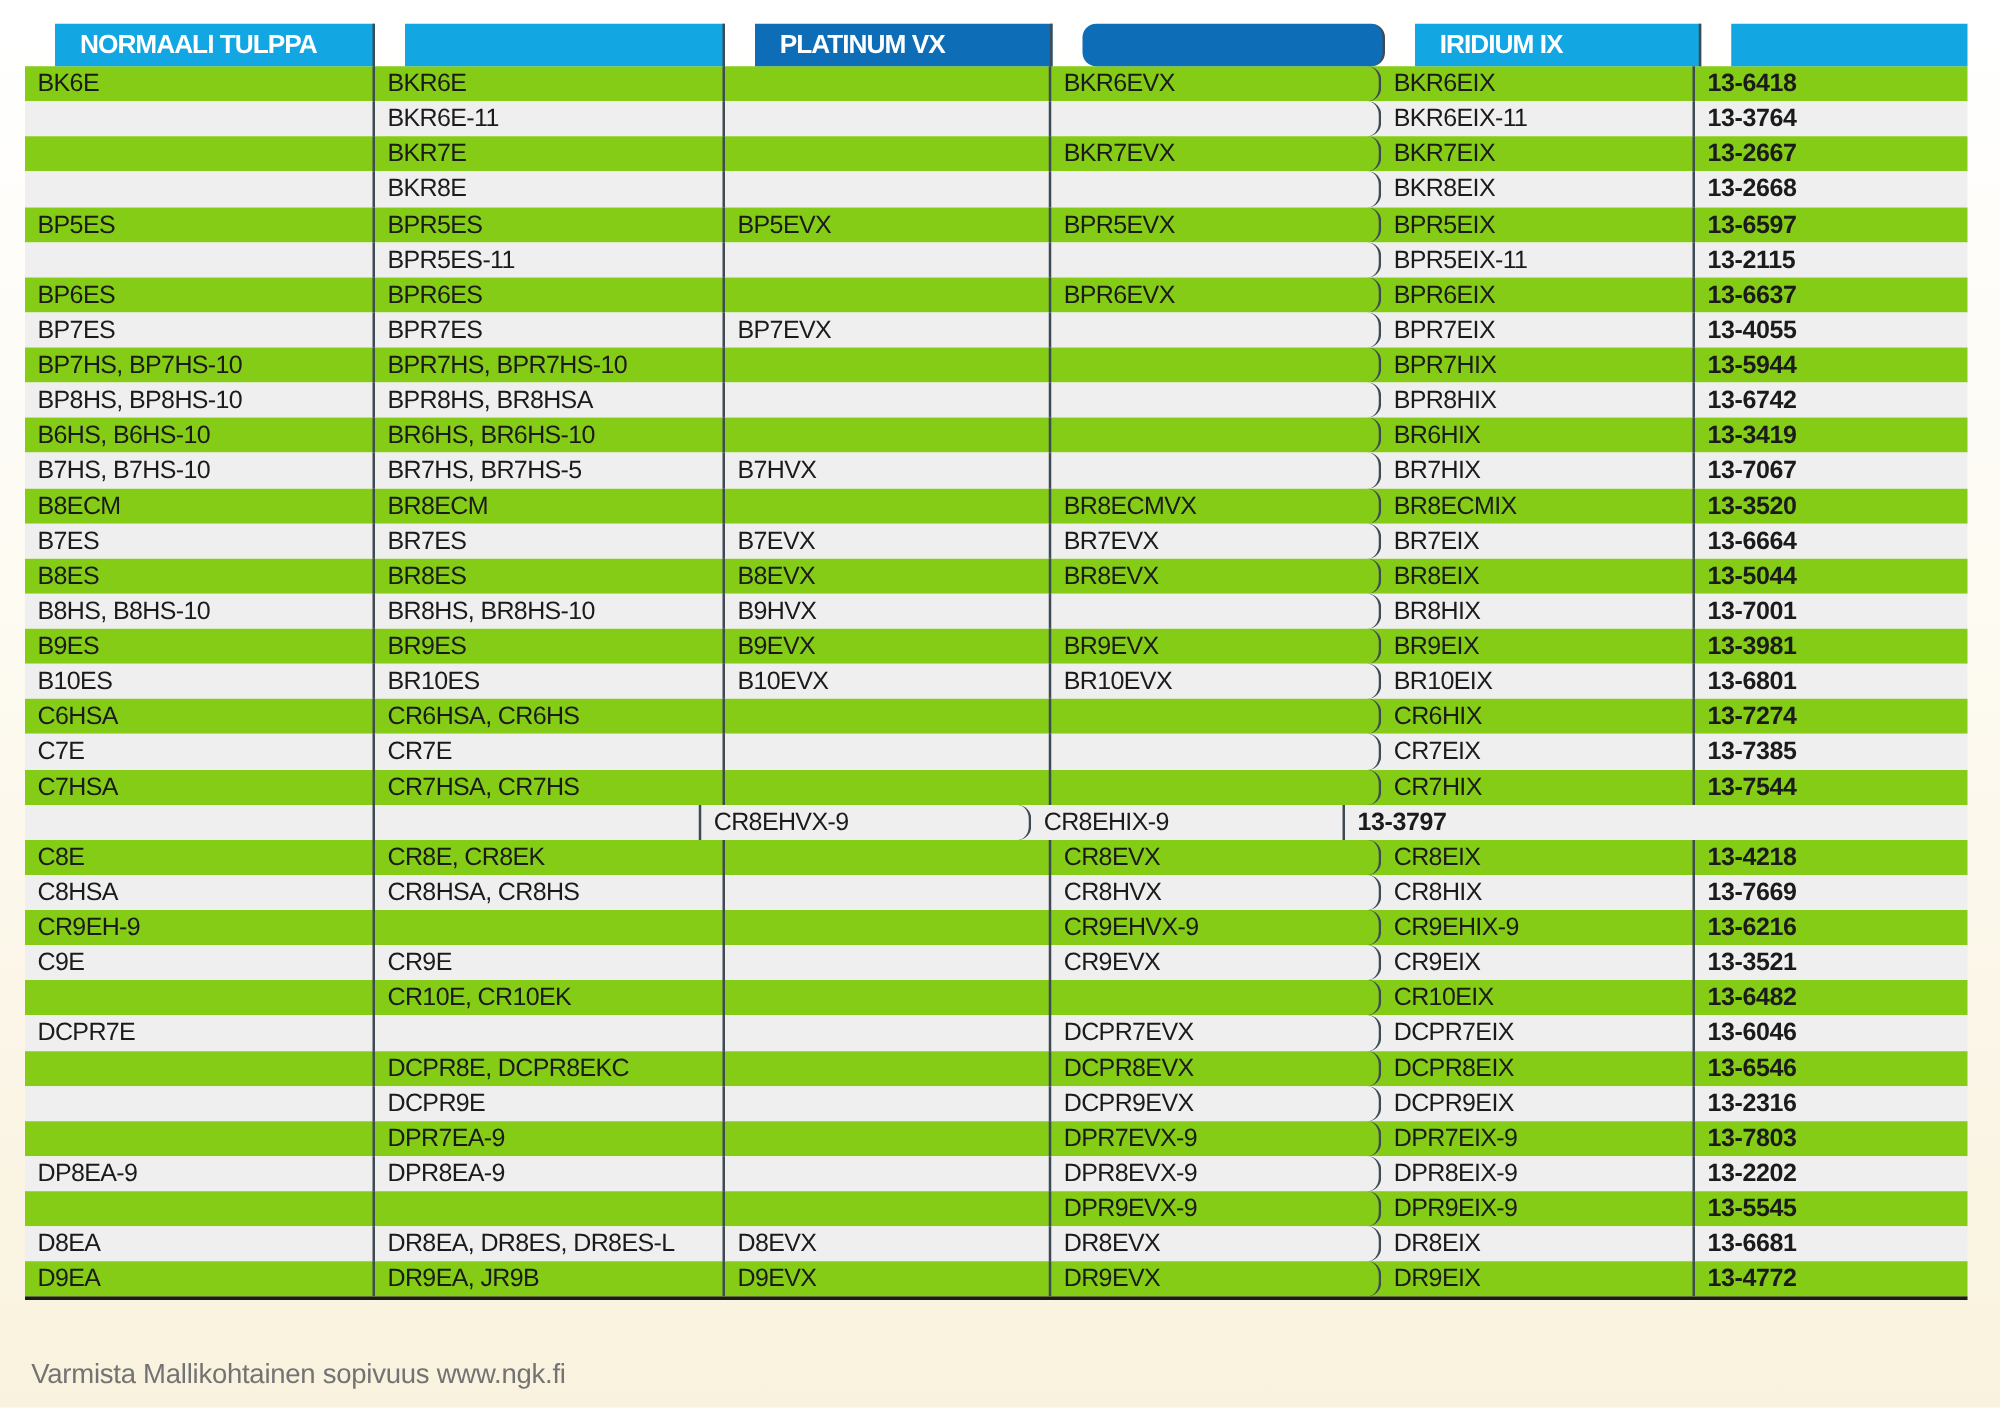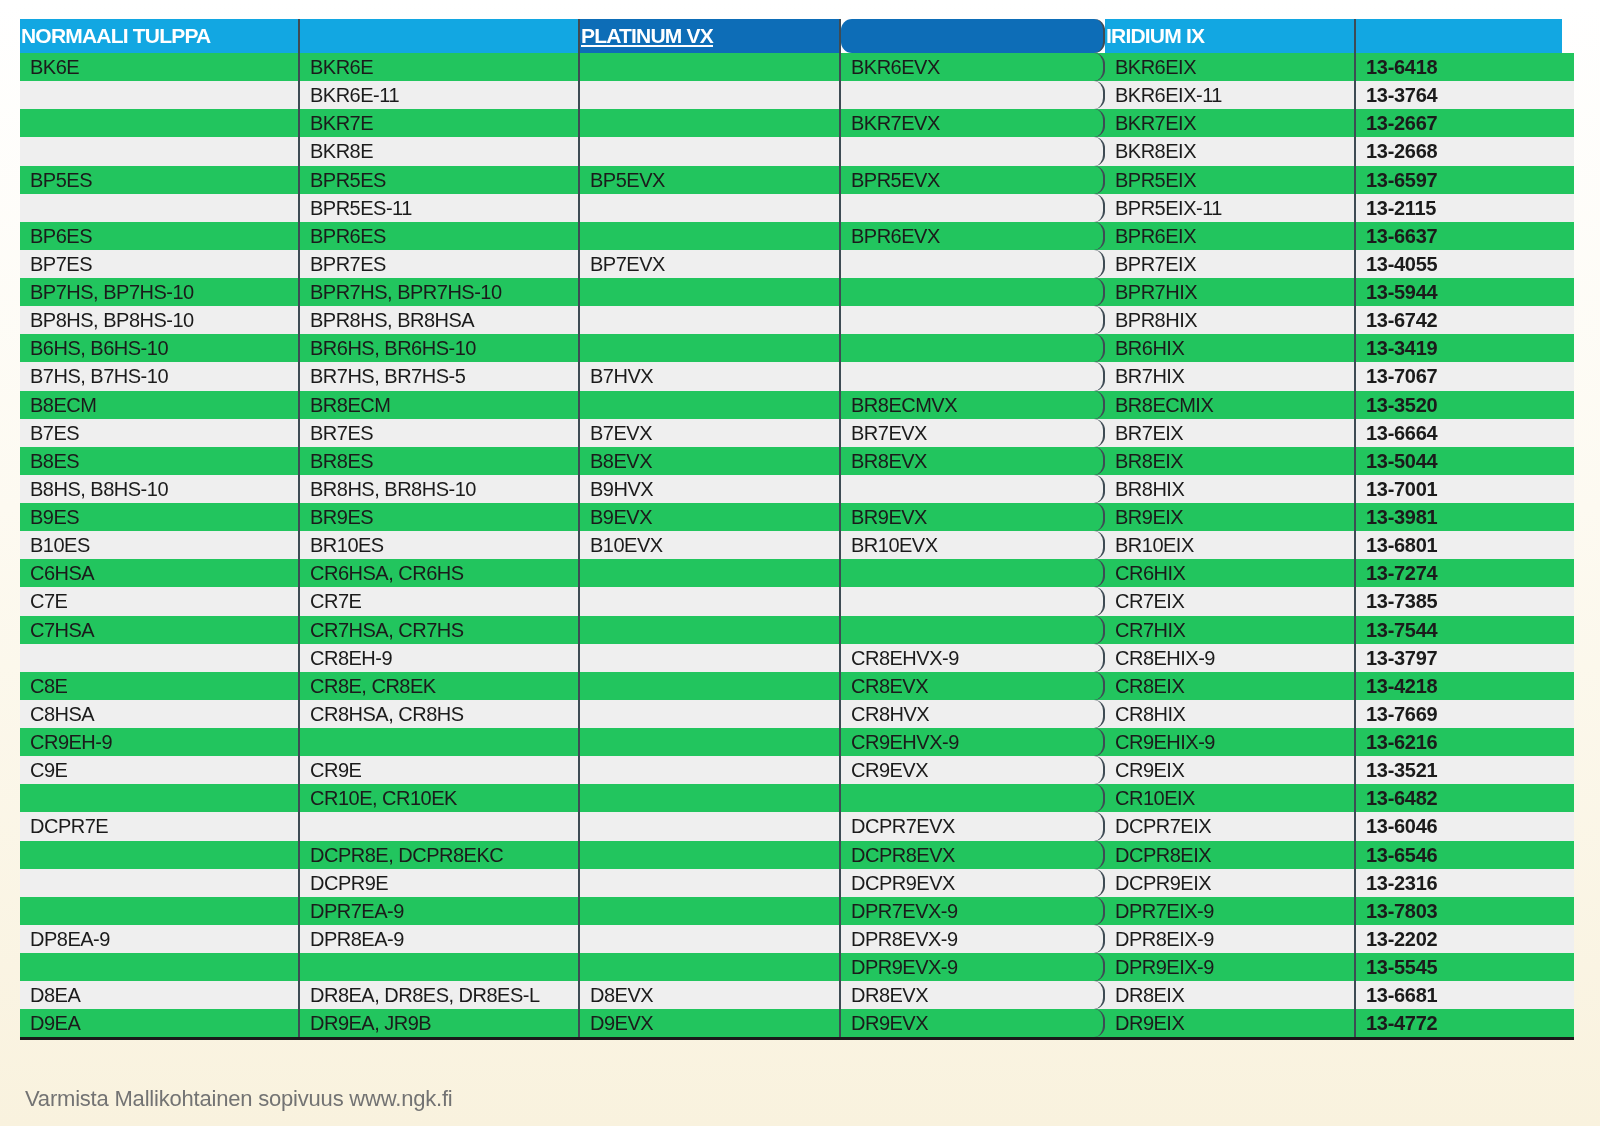--- a/index.html
+++ b/index.html
@@ -27,27 +27,28 @@
     width:1554px;
   }
   .thead{display:flex;height:34px;}
   .th{
     height:34px;
     line-height:34px;
     font-weight:700;
     font-size:21px;
     letter-spacing:-0.8px;
     color:var(--header-text);
-    padding-left:1px;
+    padding-left:20px;
     white-space:nowrap;
     overflow:hidden;
+    margin-left:24px;
   }
   .tone-light{background:var(--header-light);}
-  .tone-dark{background:var(--header-dark);text-decoration:underline;}
-  .row{display:flex;height:28.14px;background:#22c55e;}
+  .tone-dark{background:var(--header-dark);}
+  .row{display:flex;height:28.14px;background:#84cc16;}
   .row:nth-child(even){background:var(--row-stripe);}
   .cell{
     height:100%;
     line-height:28.14px;
     font-size:20px;
     letter-spacing:-0.5px;
     padding-left:10px;
     white-space:nowrap;
     overflow:hidden;
   }
@@ -247,21 +248,20 @@
       <div class="row">
         <div class="cell col0">C7HSA</div>
         <div class="cell col1">CR7HSA, CR7HS</div>
         <div class="cell col2"></div>
         <div class="cell col3"></div>
         <div class="cell col4">CR7HIX</div>
         <div class="cell col5">13-7544</div>
       </div>
       <div class="row">
         <div class="cell col0"></div>
-        <div class="cell col1">CR8EH-9</div>
         <div class="cell col2"></div>
         <div class="cell col3">CR8EHVX-9</div>
         <div class="cell col4">CR8EHIX-9</div>
         <div class="cell col5">13-3797</div>
       </div>
       <div class="row">
         <div class="cell col0">C8E</div>
         <div class="cell col1">CR8E, CR8EK</div>
         <div class="cell col2"></div>
         <div class="cell col3">CR8EVX</div>

